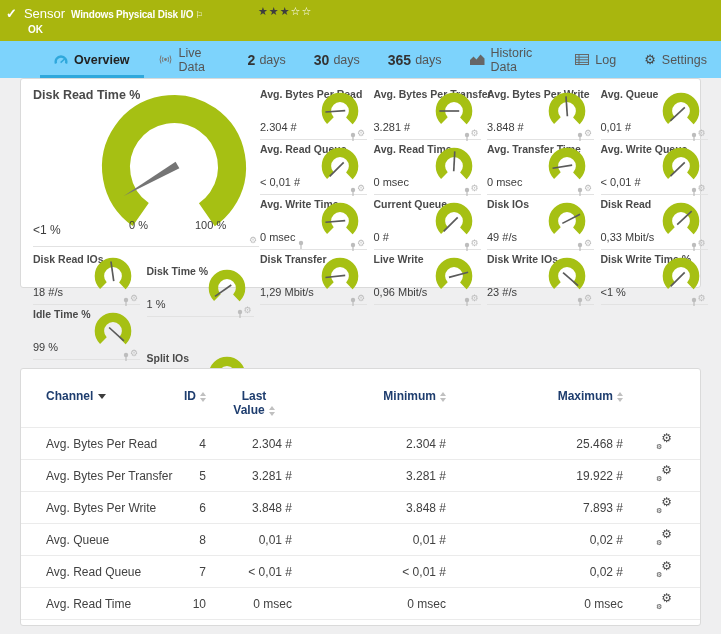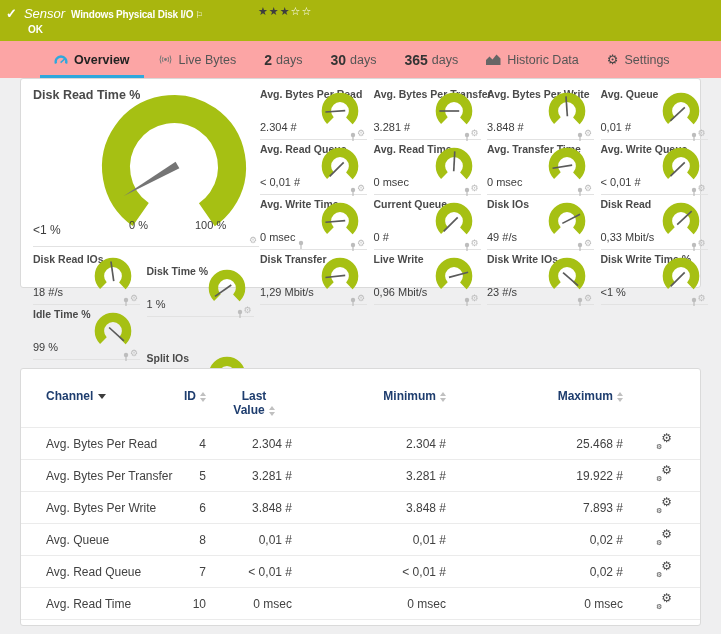--- a/index.html
+++ b/index.html
@@ -5,29 +5,29 @@
   html,body{margin:0;padding:0}
   body{
     width:721px;height:634px;overflow:hidden;position:relative;
     background:#efeff0;font-family:"Liberation Sans",sans-serif;
     -webkit-font-smoothing:antialiased;
   }
   
   .hdr{position:absolute;left:0;top:0;width:721px;height:41px;background:#a9b60e;color:#fff}
   .hdr-row{position:absolute;left:6px;top:6px;display:flex;align-items:baseline}
   .hdr-check{font-size:13px;font-weight:bold;margin-right:7px}
-  .hdr-kind{font-style:italic;font-size:13px;margin-right:6px}
+  .hdr-kind{font-size:13px;margin-right:6px}
   .hdr-title{font-weight:bold;font-size:10px;letter-spacing:-.2px}
   .hdr-flag{font-size:9px;vertical-align:super;margin-left:2px}
   .hdr-stars{position:absolute;left:258px;top:5px;font-size:11px;letter-spacing:1px}
   .hdr-stars .full{color:#3e3e3e}
   .hdr-stars .empty{color:#fff}
   .hdr-status{position:absolute;left:28px;top:24px;font-size:10px;font-weight:bold}
   
-  .tabs{position:absolute;left:0;top:41px;width:721px;height:37px;background:#fca5a5;
+  .tabs{position:absolute;left:0;top:41px;width:721px;height:37px;background:#7dd3fc;
         display:flex;align-items:stretch;padding-left:40px;box-sizing:border-box}
   .tab{display:flex;align-items:center;gap:6px;padding:0 14px;font-size:12.5px;color:#555;cursor:pointer}
   .tab .num{font-weight:bold;font-size:14px;color:#333;margin-right:-2px}
   .tab.active{color:#222;font-weight:bold;box-shadow:inset 0 -3px 0 #2fa8dc}
   .tab .ticon{display:inline-flex;align-items:center}
   .tab .gearglyph{font-size:13px;color:#444;line-height:1}
   
   .card{position:absolute;background:#fff;border:1px solid #dadada;border-radius:3px;box-sizing:border-box}
   #gaugeCard{left:20px;top:78px;width:681px;height:210px}
   #tableCard{left:20px;top:368px;width:681px;height:258px;overflow:hidden}
@@ -90,41 +90,53 @@
     <div class="tab">
       <span class="ticon">
         <svg width="15" height="11" viewBox="0 0 15 11">
           <circle cx="7.5" cy="5.5" r="1.4" fill="#777"></circle>
           <path d="M5 3 Q3.8 5.5 5 8" fill="none" stroke="#777" stroke-width="1"></path>
           <path d="M10 3 Q11.2 5.5 10 8" fill="none" stroke="#777" stroke-width="1"></path>
           <path d="M3 1.5 Q1.2 5.5 3 9.5" fill="none" stroke="#777" stroke-width="1"></path>
           <path d="M12 1.5 Q13.8 5.5 12 9.5" fill="none" stroke="#777" stroke-width="1"></path>
         </svg>
       </span>
-      <span>Live Bytes</span>
+      <span>Live Data</span>
     </div>
     <div class="tab">
       <span class="num">2</span>
       <span>days</span>
     </div>
     <div class="tab">
       <span class="num">30</span>
       <span>days</span>
     </div>
     <div class="tab">
       <span class="num">365</span>
       <span>days</span>
     </div>
     <div class="tab">
       <span class="ticon">
         <svg width="15" height="11" viewBox="0 0 15 11">
           <polygon points="0,11 0,6 3.5,2.5 6.5,5.5 10.5,0.5 14.5,4.5 14.5,11" fill="#666"></polygon>
         </svg>
       </span>
       <span>Historic Data</span>
+    </div>
+    <div class="tab">
+      <span class="ticon">
+        <svg width="14" height="11" viewBox="0 0 14 11">
+          <rect x="0.5" y="0.5" width="13" height="10" fill="none" stroke="#666"></rect>
+          <line x1="0.5" y1="3.2" x2="13.5" y2="3.2" stroke="#666"></line>
+          <line x1="0.5" y1="5.8" x2="13.5" y2="5.8" stroke="#666"></line>
+          <line x1="0.5" y1="8.4" x2="13.5" y2="8.4" stroke="#666"></line>
+          <line x1="4" y1="0.5" x2="4" y2="10.5" stroke="#666"></line>
+        </svg>
+      </span>
+      <span>Log</span>
     </div>
     <div class="tab">
       <span class="ticon">
         <span class="gearglyph">⚙</span>
       </span>
       <span>Settings</span>
     </div>
   </div>
 
 <div class="card" id="gaugeCard">

